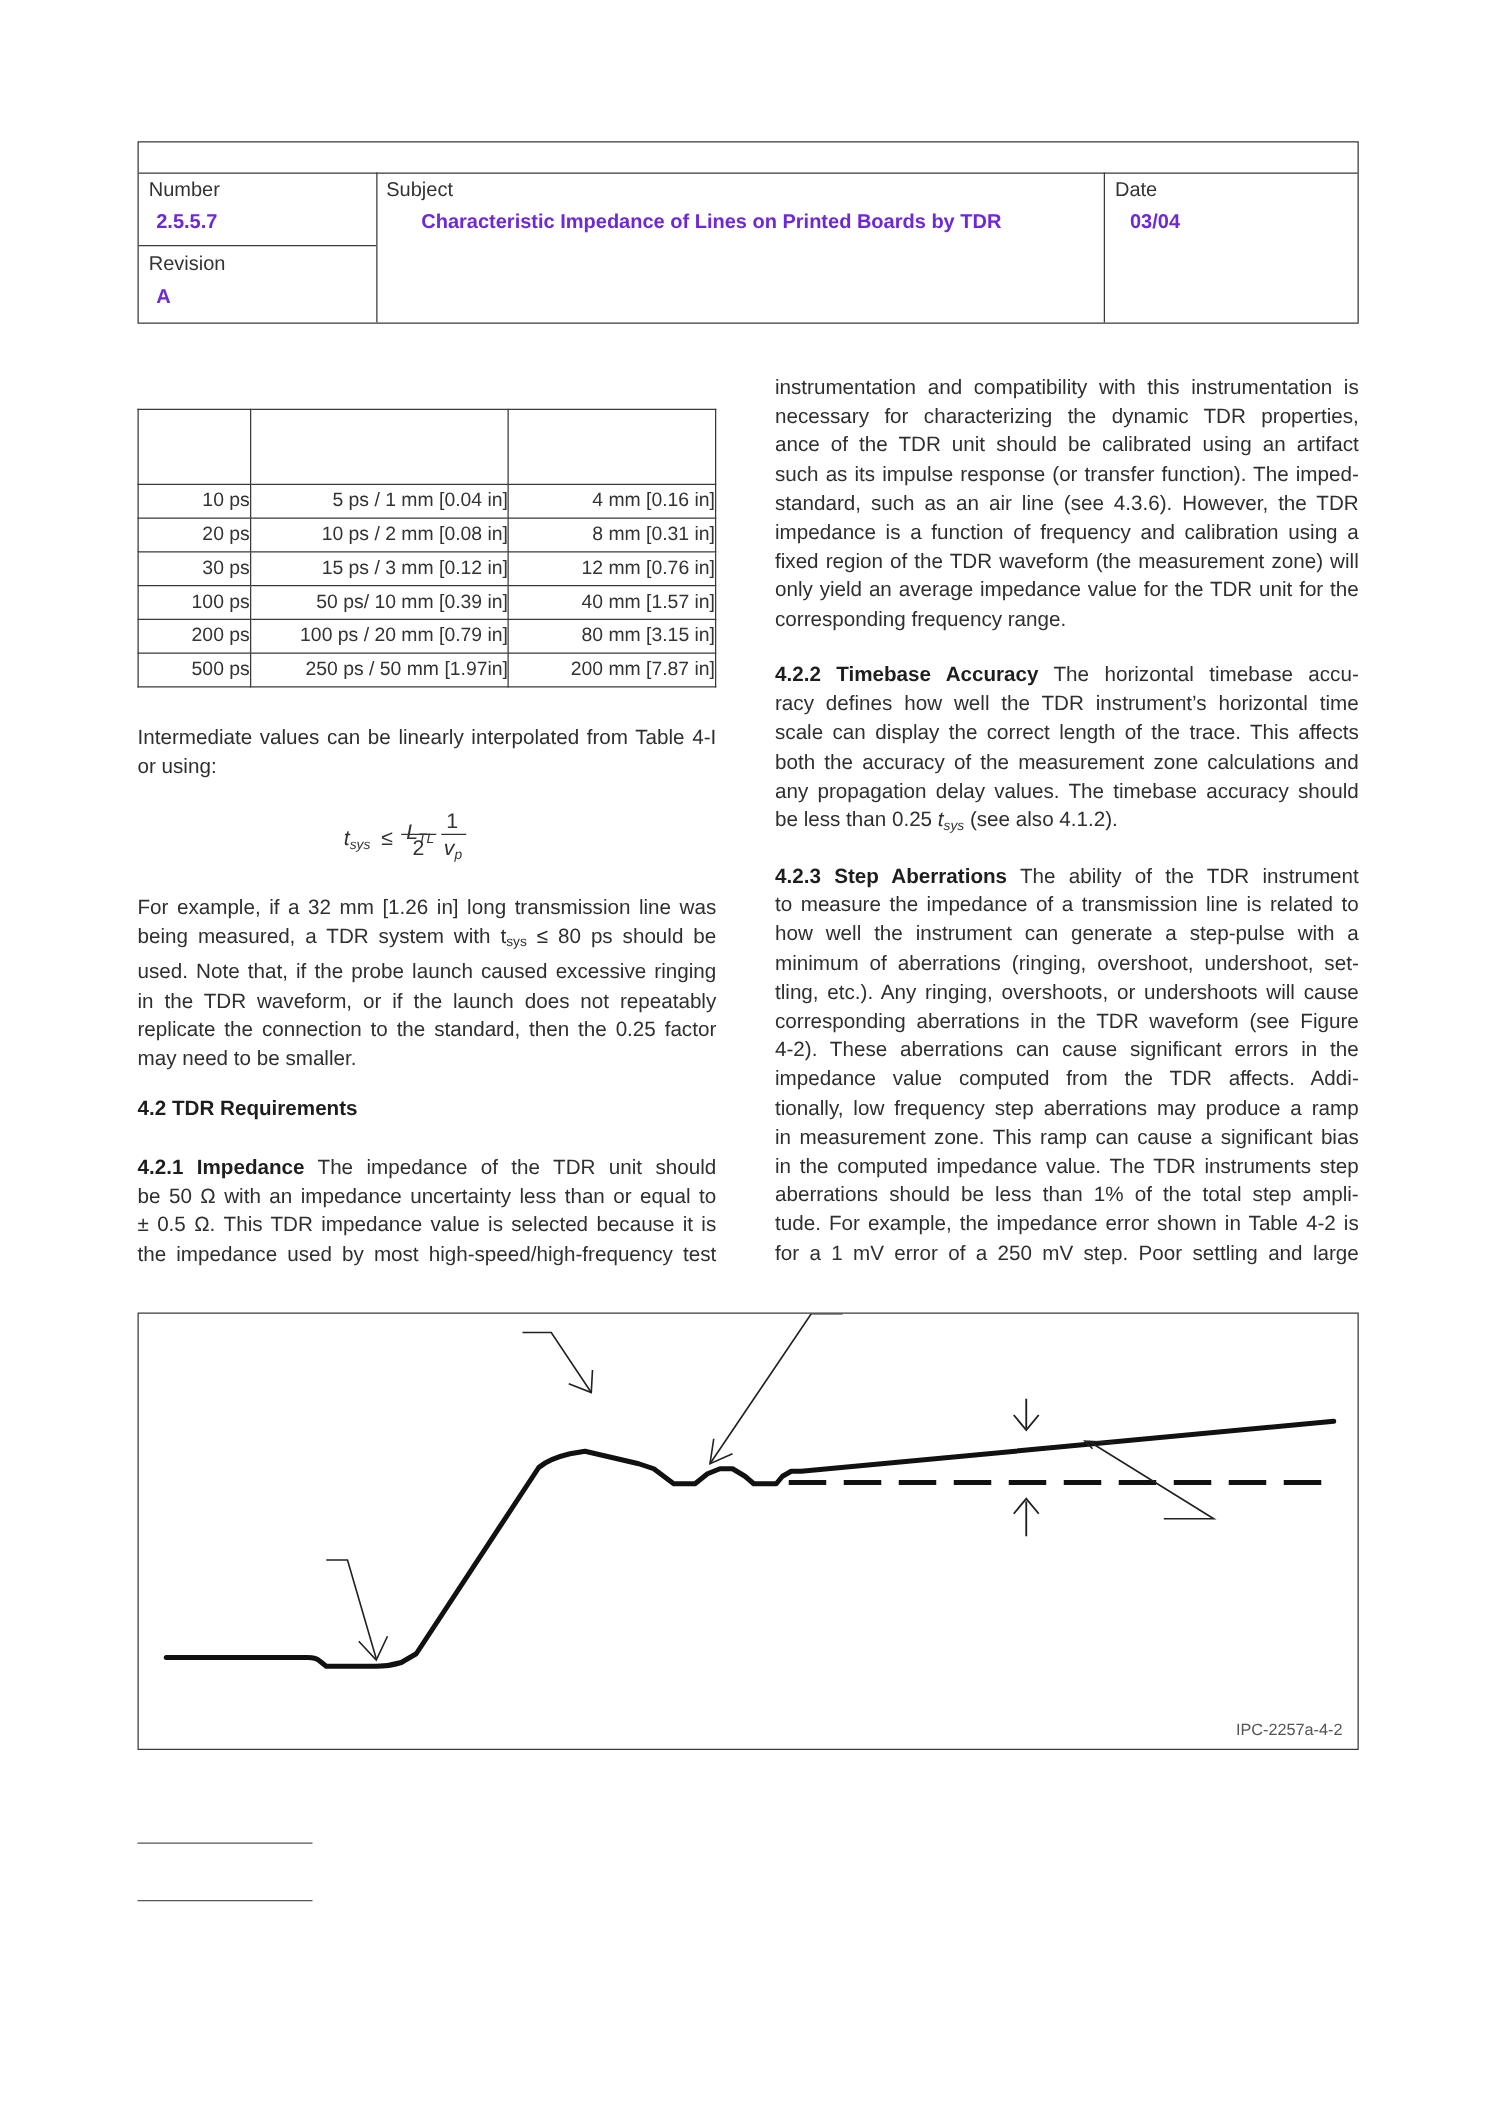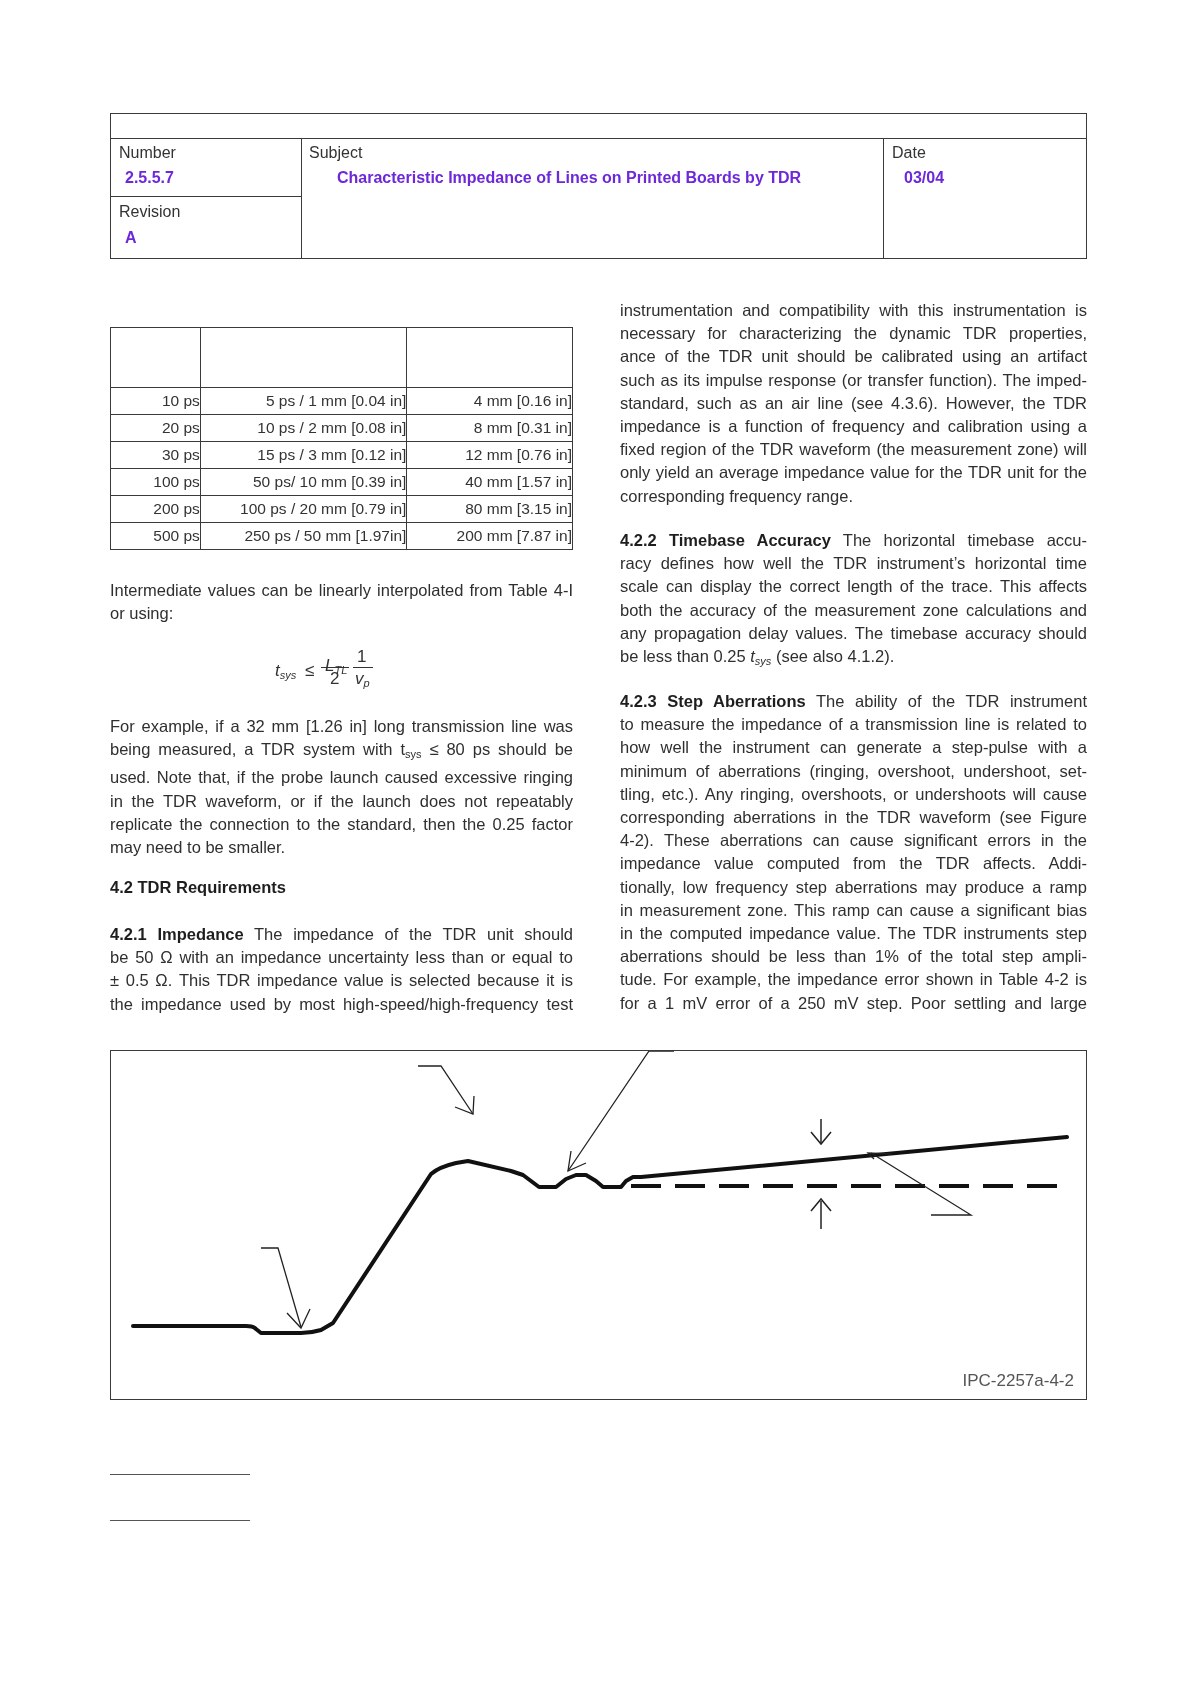--- a/index.html
+++ b/index.html
@@ -43,21 +43,21 @@
     font-size: 17px; color: #333;
   }
   .heading { position: absolute; font-size: 16.5px; font-weight: bold; color: #1e1e1e; }
 
   
   .fig {
     position: absolute; left: 110px; top: 1050px; width: 977px; height: 350px;
     border: 1.5px solid #3a3a3a; box-sizing: border-box;
   }
   .fig svg { position: absolute; left: 0; top: 0; }
-  .figid { position: absolute; right: 12px; bottom: 8px; font-size: 17px; color: #555; }
+  .figid { position: absolute; right: 12px; bottom: 8px; font-size: 13px; color: #555; }
 
   .footline { position: absolute; left: 110px; width: 140px; border-top: 1.5px solid #555; }
 </style>
 </head>
 <body>
 
 <div class="hdr">
   <div class="topband"></div>
   <div class="vline" style="left:190px;"></div>
   <div class="vline" style="left:772px;"></div>

